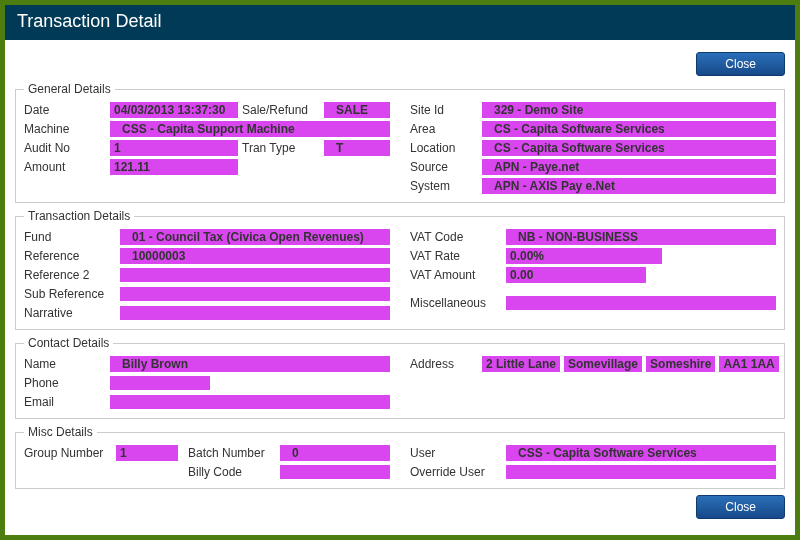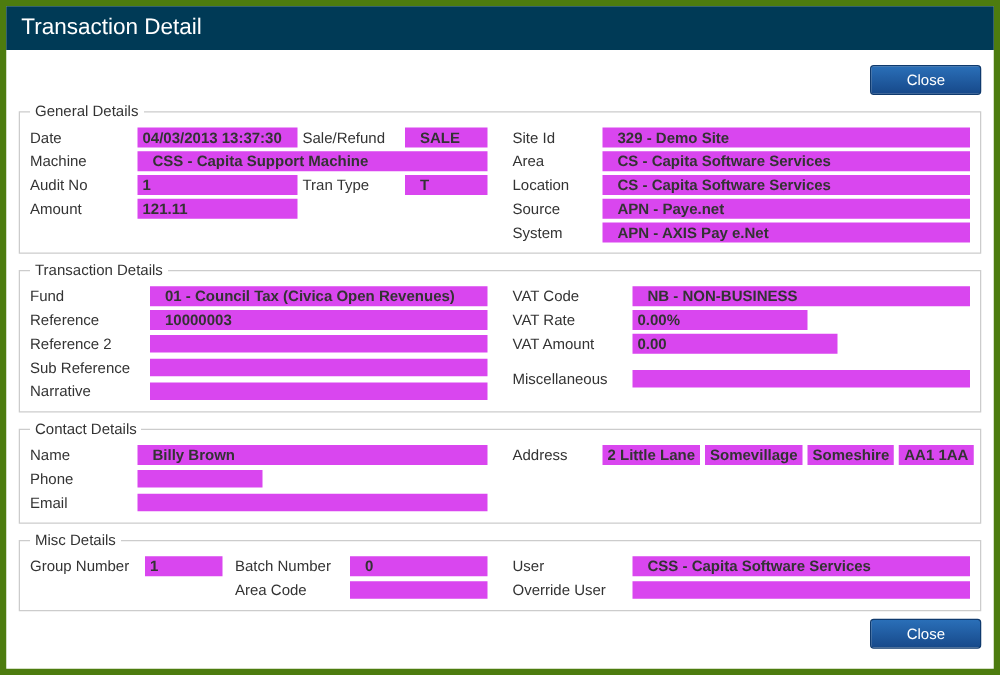--- a/index.html
+++ b/index.html
@@ -185,25 +185,25 @@
             <span class="val grow"></span>
           </div>
         </div>
         <div class="col">
           <div class="row">
             <span class="lab lab-w3">VAT Code</span>
             <span class="val grow">NB - NON-BUSINESS</span>
           </div>
           <div class="row">
             <span class="lab lab-w3">VAT Rate</span>
-            <span class="val num" style="width:140px">0.00%</span>
+            <span class="val num" style="width:156px">0.00%</span>
           </div>
           <div class="row">
             <span class="lab lab-w3">VAT Amount</span>
-            <span class="val num" style="width:164px">0.00</span>
+            <span class="val num" style="width:140px">0.00</span>
           </div>
           <div class="row" style="min-height:8px"></div>
           <div class="row">
             <span class="lab lab-w3">Miscellaneous</span>
             <span class="val grow"></span>
           </div>
         </div>
       </div>
     </fieldset>
 
@@ -244,21 +244,21 @@
         <div class="col">
           <div class="row">
             <span class="lab" style="width:92px">Group Number</span>
             <span class="val" style="width:62px">1</span>
             <span class="lab" style="width:92px;margin-left:10px">Batch Number</span>
             <span class="val grow">0</span>
           </div>
           <div class="row">
             <span class="lab" style="width:92px"></span>
             <span style="width:62px"></span>
-            <span class="lab" style="width:92px;margin-left:10px">Area Code</span>
+            <span class="lab" style="width:92px;margin-left:10px">Billy Code</span>
             <span class="val grow"></span>
           </div>
         </div>
         <div class="col">
           <div class="row">
             <span class="lab lab-w3">User</span>
             <span class="val grow">CSS - Capita Software Services</span>
           </div>
           <div class="row">
             <span class="lab lab-w3">Override User</span>

